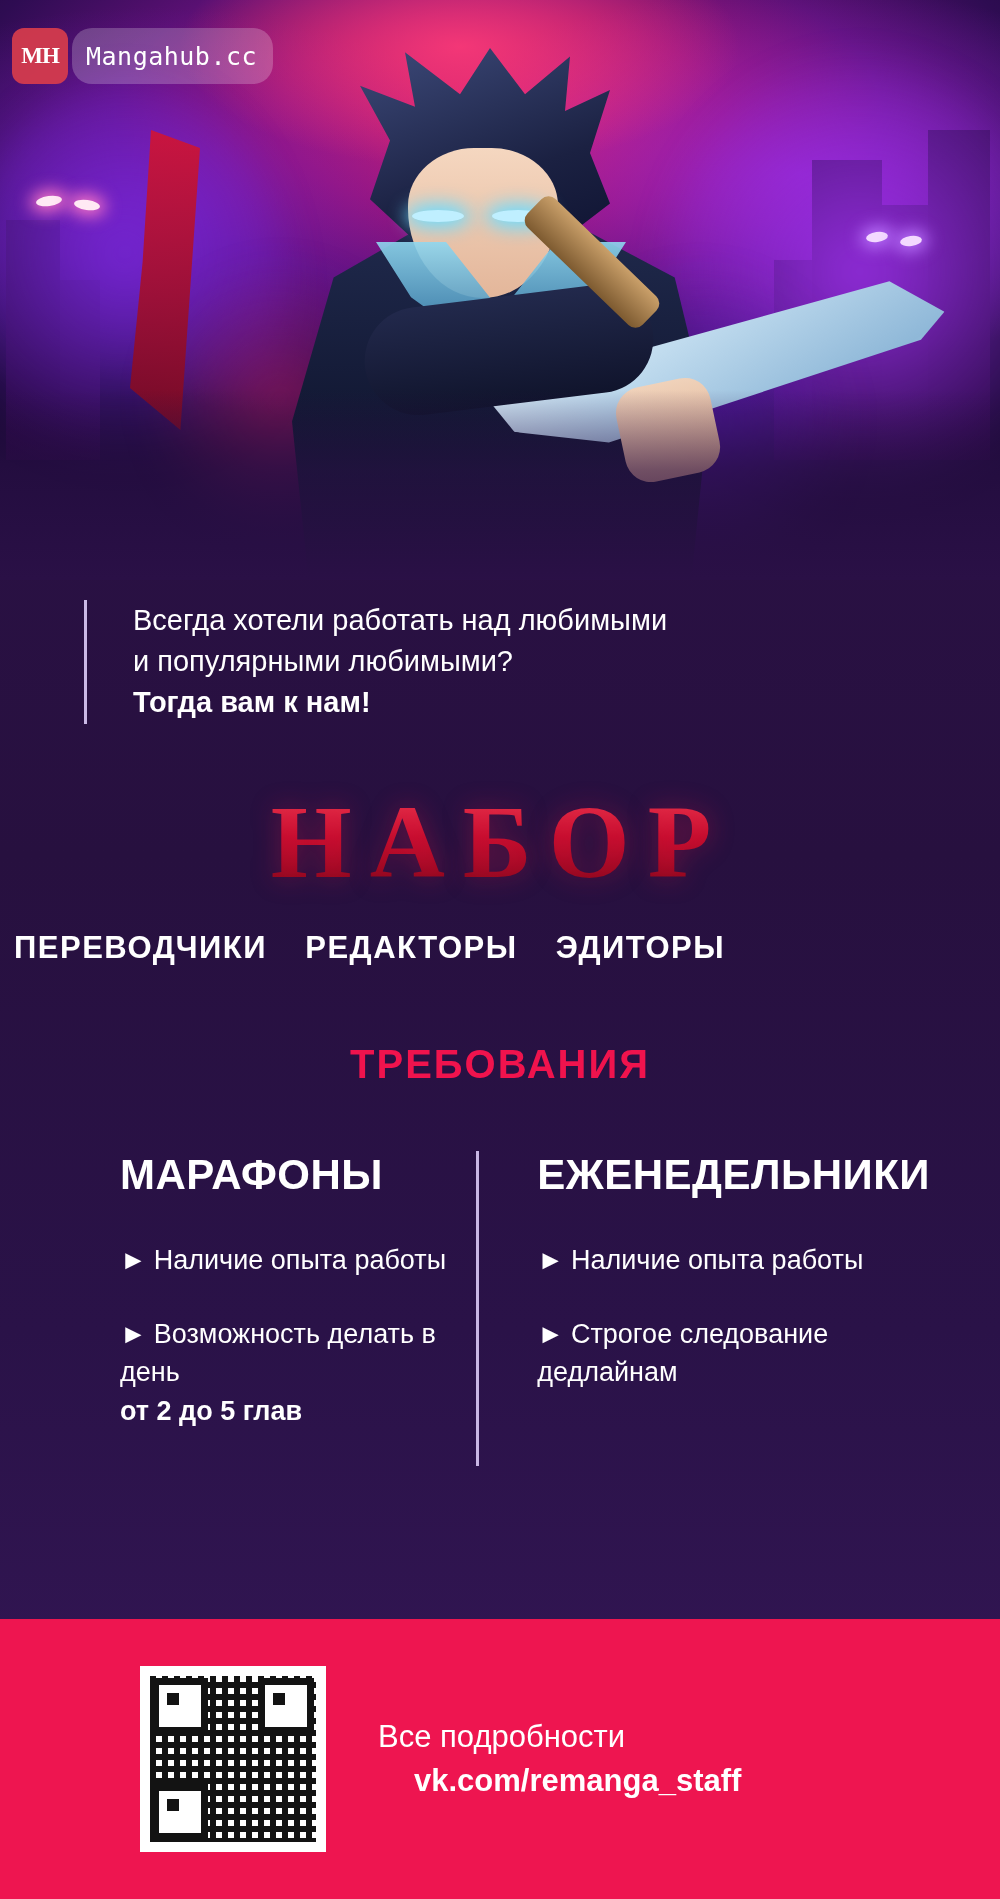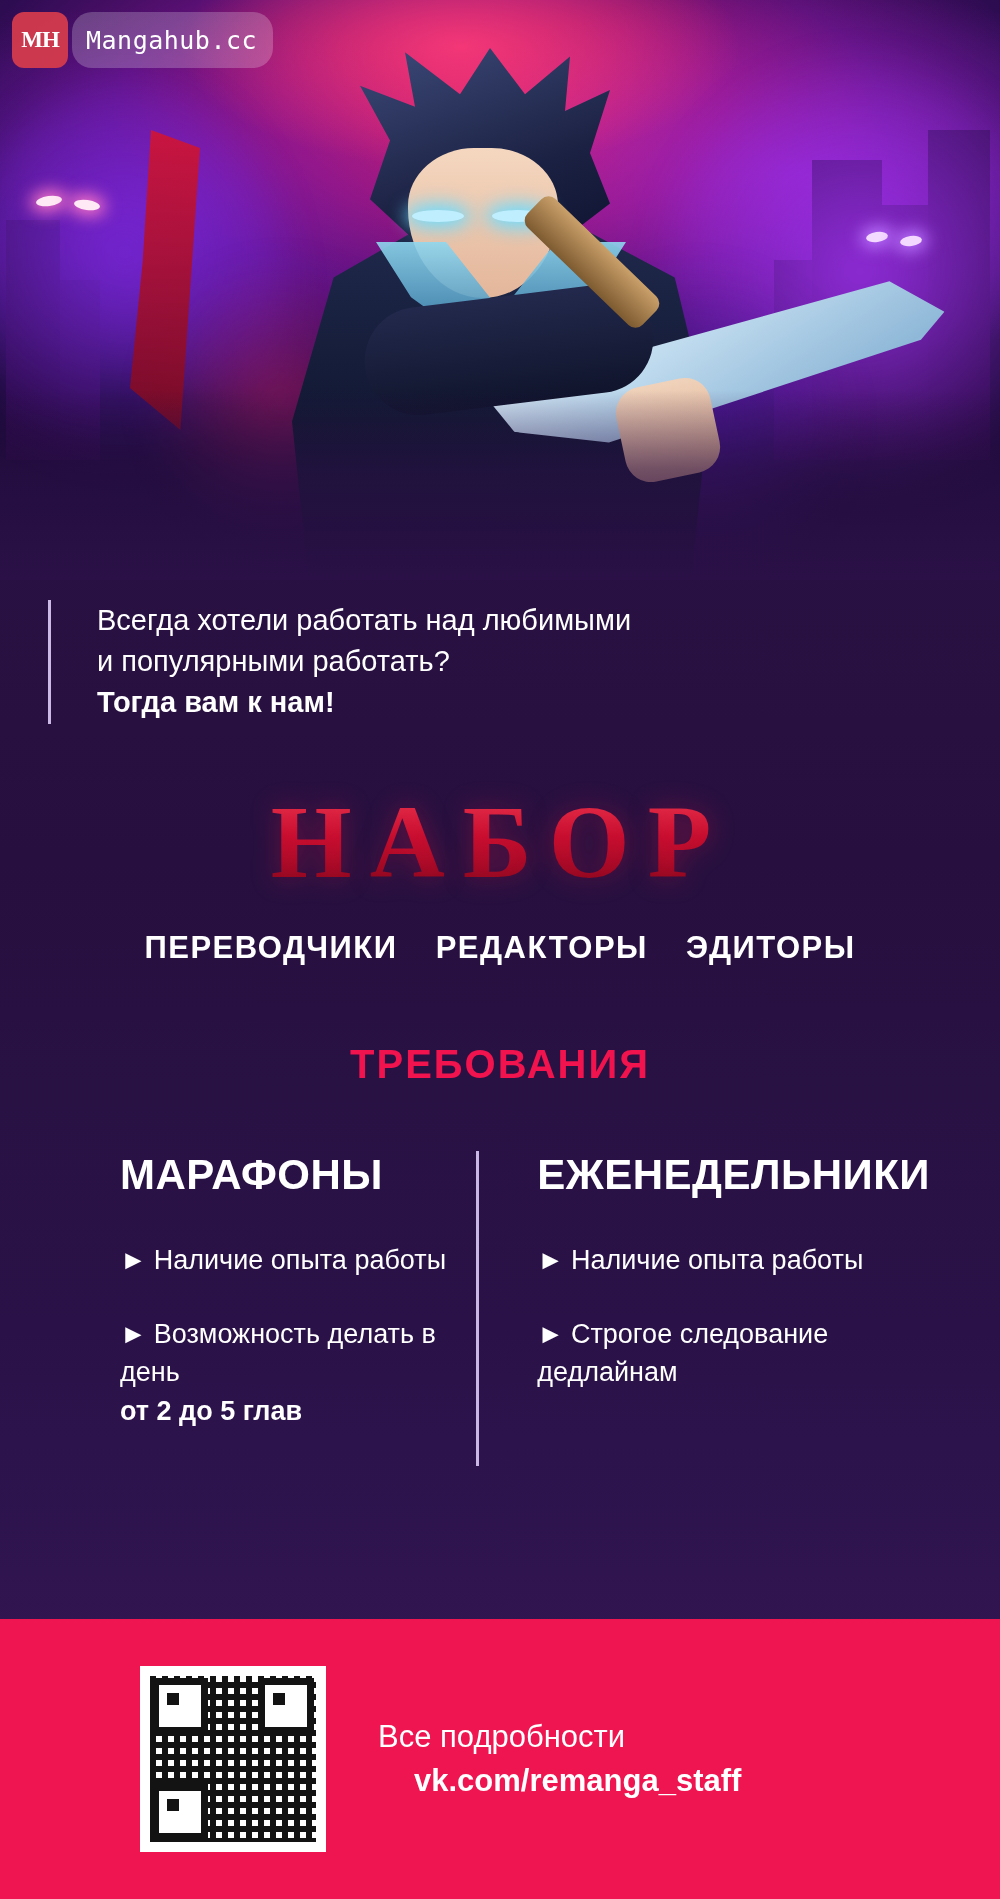--- a/index.html
+++ b/index.html
@@ -140,21 +140,21 @@
     transform: rotate(44deg);
   }
   .hero-bottom-fade {
     position: absolute; left: 0; right: 0; bottom: 0; height: 190px;
     background: linear-gradient(180deg, rgba(42,16,70,0) 0%, rgba(42,16,70,.6) 42%, #2a1046 100%);
   }
 
   
   .watermark {
     position: absolute;
-    left: 12px; top: 12px;
+    left: 12px; top: 28px;
     display: flex;
     align-items: center;
     gap: 0;
     z-index: 5;
   }
   .wm-logo {
     width: 56px; height: 56px;
     background: rgba(216,60,76,.92);
     border-radius: 12px;
     display: flex; align-items: center; justify-content: center;
@@ -170,21 +170,21 @@
     border-radius: 20px;
     color: #ffffff;
     font-size: 25px;
     letter-spacing: .5px;
     font-family: "DejaVu Sans Mono", monospace;
   }
 
   
   .tagline {
     position: relative;
-    margin: 20px 0 0 48px;
+    margin: 20px 0 0 84px;
     padding-left: 46px;
     border-left: 3px solid #cbb9e6;
     color: #ffffff;
     font-size: 29px;
     line-height: 1.42;
     max-width: 760px;
   }
   .tagline .bold { font-weight: bold; }
 
   
@@ -199,21 +199,20 @@
     color: #c4112f;
     background: linear-gradient(180deg, #f03a52 0%, #c20d2c 45%, #7c0519 100%);
     -webkit-background-clip: text;
     background-clip: text;
     -webkit-text-fill-color: transparent;
     text-shadow: 0 0 26px rgba(230,20,70,.35);
   }
 
   .roles {
     margin-top: 36px;
-    text-align: center;
     color: #ffffff;
     font-weight: bold;
     font-size: 31px;
     letter-spacing: 1.5px;
   }
   .roles span { margin: 0 14px; }
 
   .req-title {
     margin-top: 76px;
     text-align: center;
@@ -342,21 +341,21 @@
     <div class="hero-bottom-fade"></div>
 
     <div class="watermark">
       <div class="wm-logo">MH</div>
       <div class="wm-text">Mangahub.cc</div>
     </div>
   </div>
 
   <div class="tagline">
     <div>Всегда хотели работать над любимыми</div>
-    <div>и популярными работать?</div>
+    <div>и популярными любимыми?</div>
     <div class="bold">Тогда вам к нам!</div>
   </div>
 
   <div class="nabor">НАБОР</div>
 
   <div class="roles">
     <span>ПЕРЕВОДЧИКИ</span>
     <span>РЕДАКТОРЫ</span>
     <span>ЭДИТОРЫ</span>
   </div>

